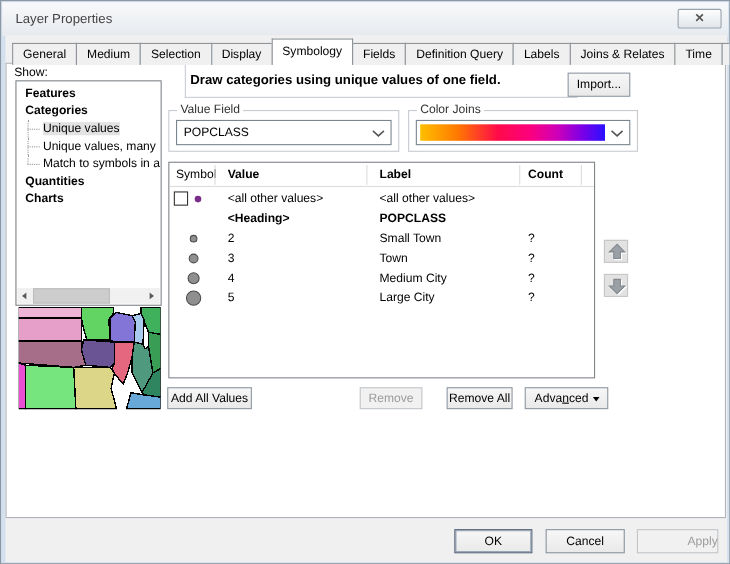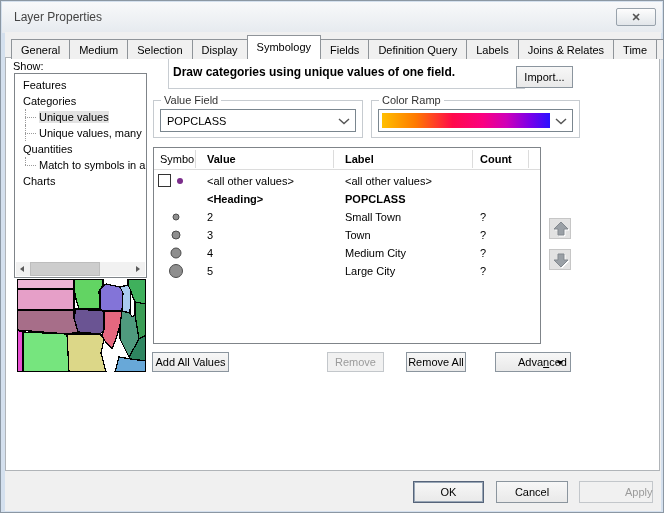--- a/index.html
+++ b/index.html
@@ -23,21 +23,21 @@
 
   .page { position:absolute; left:4px; top:56px; width:655px; height:414px; background:#fff;
           border:1px solid #b0b4b8; z-index:2; }
 
   
   .show-label { position:absolute; left:12px; top:59px; z-index:5; }
   .treebox { position:absolute; left:13px; top:72px; width:133px; height:205px; background:#fff;
              border:1px solid #7f8489; z-index:5; overflow:hidden; }
   .tree-items { padding-top:3px; }
   .tree-item { height:16px; line-height:16px; padding-left:8px; white-space:nowrap; position:relative; }
-  .tree-item.bold { font-weight:normal; }
+  .tree-item.bold { font-weight:bold; }
   .tree-item.child { padding-left:24px; }
   .tree-item.child::before { content:""; position:absolute; left:10px; top:8px; width:11px;
                              border-top:1px dotted #9a9a9a; }
   .tree-item.child::after { content:""; position:absolute; left:10px; top:0; bottom:0;
                             border-left:1px dotted #9a9a9a; }
   .tree-item.child.last::after { bottom:8px; }
   .tree-item .lbl.selected { background:#e3e3e3; }
   .hscroll { position:absolute; left:1px; right:1px; bottom:1px; height:14px; background:#f1f1f1; z-index:6; }
   .hscroll .arrow { position:absolute; top:0; width:14px; height:14px; background:#f1f1f1; text-align:center; }
   .hscroll .arrow.left { left:0; } .hscroll .arrow.right { right:0; }
@@ -91,21 +91,21 @@
   .move-btn { position:absolute; left:548px; width:22px; height:21px; background:#e2e2e2;
               border:1px solid #c6c6c6; z-index:5; }
   .move-up { top:217px; } .move-down { top:248px; }
   .move-btn svg { position:absolute; left:1px; top:0; filter:drop-shadow(1px 1px 0 #ffffff); }
 
   .action-btn { position:absolute; top:351px; height:20px; line-height:18px; z-index:5;text-align:center; }
   .b-addall { left:151px; width:77px; }
   .b-add    { left:237px; width:81px; }
   .b-remove { left:326px; width:57px; }
   .b-removeall { left:405px; width:60px; }
-  .b-advanced { left:494px; width:76px; text-align:left; padding-left:22px; }
+  .b-advanced { left:476px; width:76px; text-align:left; padding-left:8px; }
   .adv-caret { position:absolute; right:7px; top:8px; width:0; height:0;
                border-left:3.5px solid transparent; border-right:3.5px solid transparent; border-top:4px solid #000; }
 
   .footer-btn { position:absolute; top:480px; height:22px; line-height:20px; z-index:5; }
   .b-ok { left:412px; width:71px; border:1px solid #56647a; box-shadow:inset 0 0 0 1px #98a6b6; }
   .b-cancel { left:495px; width:72px; }
   .b-apply { left:578px; width:74px;padding-left:45px; }
   u { text-decoration:underline; }
 </style>
 </head>
@@ -136,22 +136,22 @@
       <div class="tab">HTML Popup</div>
     </div>
 
   <div class="show-label">Show:</div>
   <div class="treebox">
     <div class="tree-items" id="tree-items">
         <div class="tree-item bold"><span class="lbl">Features</span></div>
         <div class="tree-item bold"><span class="lbl">Categories</span></div>
         <div class="tree-item child"><span class="lbl selected">Unique values</span></div>
         <div class="tree-item child"><span class="lbl">Unique values, many</span></div>
+        <div class="tree-item child last"><span class="lbl">Match to symbols in a</span></div>
         <div class="tree-item bold"><span class="lbl">Quantities</span></div>
-        <div class="tree-item child last"><span class="lbl">Match to symbols in a</span></div>
         <div class="tree-item bold"><span class="lbl">Charts</span></div>
       </div>
     <div class="hscroll">
       <div class="arrow left">
           <div class="tri-left"></div>
         </div>
       <div class="hthumb"></div>
       <div class="arrow right">
           <div class="tri-right"></div>
         </div>
@@ -186,21 +186,21 @@
     <span class="gb-label">Value Field</span>
     <div class="combo">
       <span class="combo-text">POPCLASS</span>
       <svg class="chev" width="12" height="7">
         <polyline points="1,1 6,5.5 11,1" stroke="#555" fill="none" stroke-width="1.4"></polyline>
       </svg>
     </div>
   </div>
 
   <div class="groupbox gb-ramp">
-    <span class="gb-label">Color Ramp</span>
+    <span class="gb-label">Color Joins</span>
     <div class="combo">
       <div class="ramp-bar" id="ramp-bar" style="background: linear-gradient(90deg, rgb(255, 191, 0) 0%, rgb(255, 122, 0) 20%, rgb(255, 10, 74) 42%, rgb(251, 0, 128) 60%, rgb(207, 0, 184) 74%, rgb(122, 0, 232) 88%, rgb(42, 16, 255) 100%);"></div>
       <svg class="chev" width="12" height="7">
         <polyline points="1,1 6,5.5 11,1" stroke="#555" fill="none" stroke-width="1.4"></polyline>
       </svg>
     </div>
   </div>
 
   <div class="valtable">
     <div class="thead">

